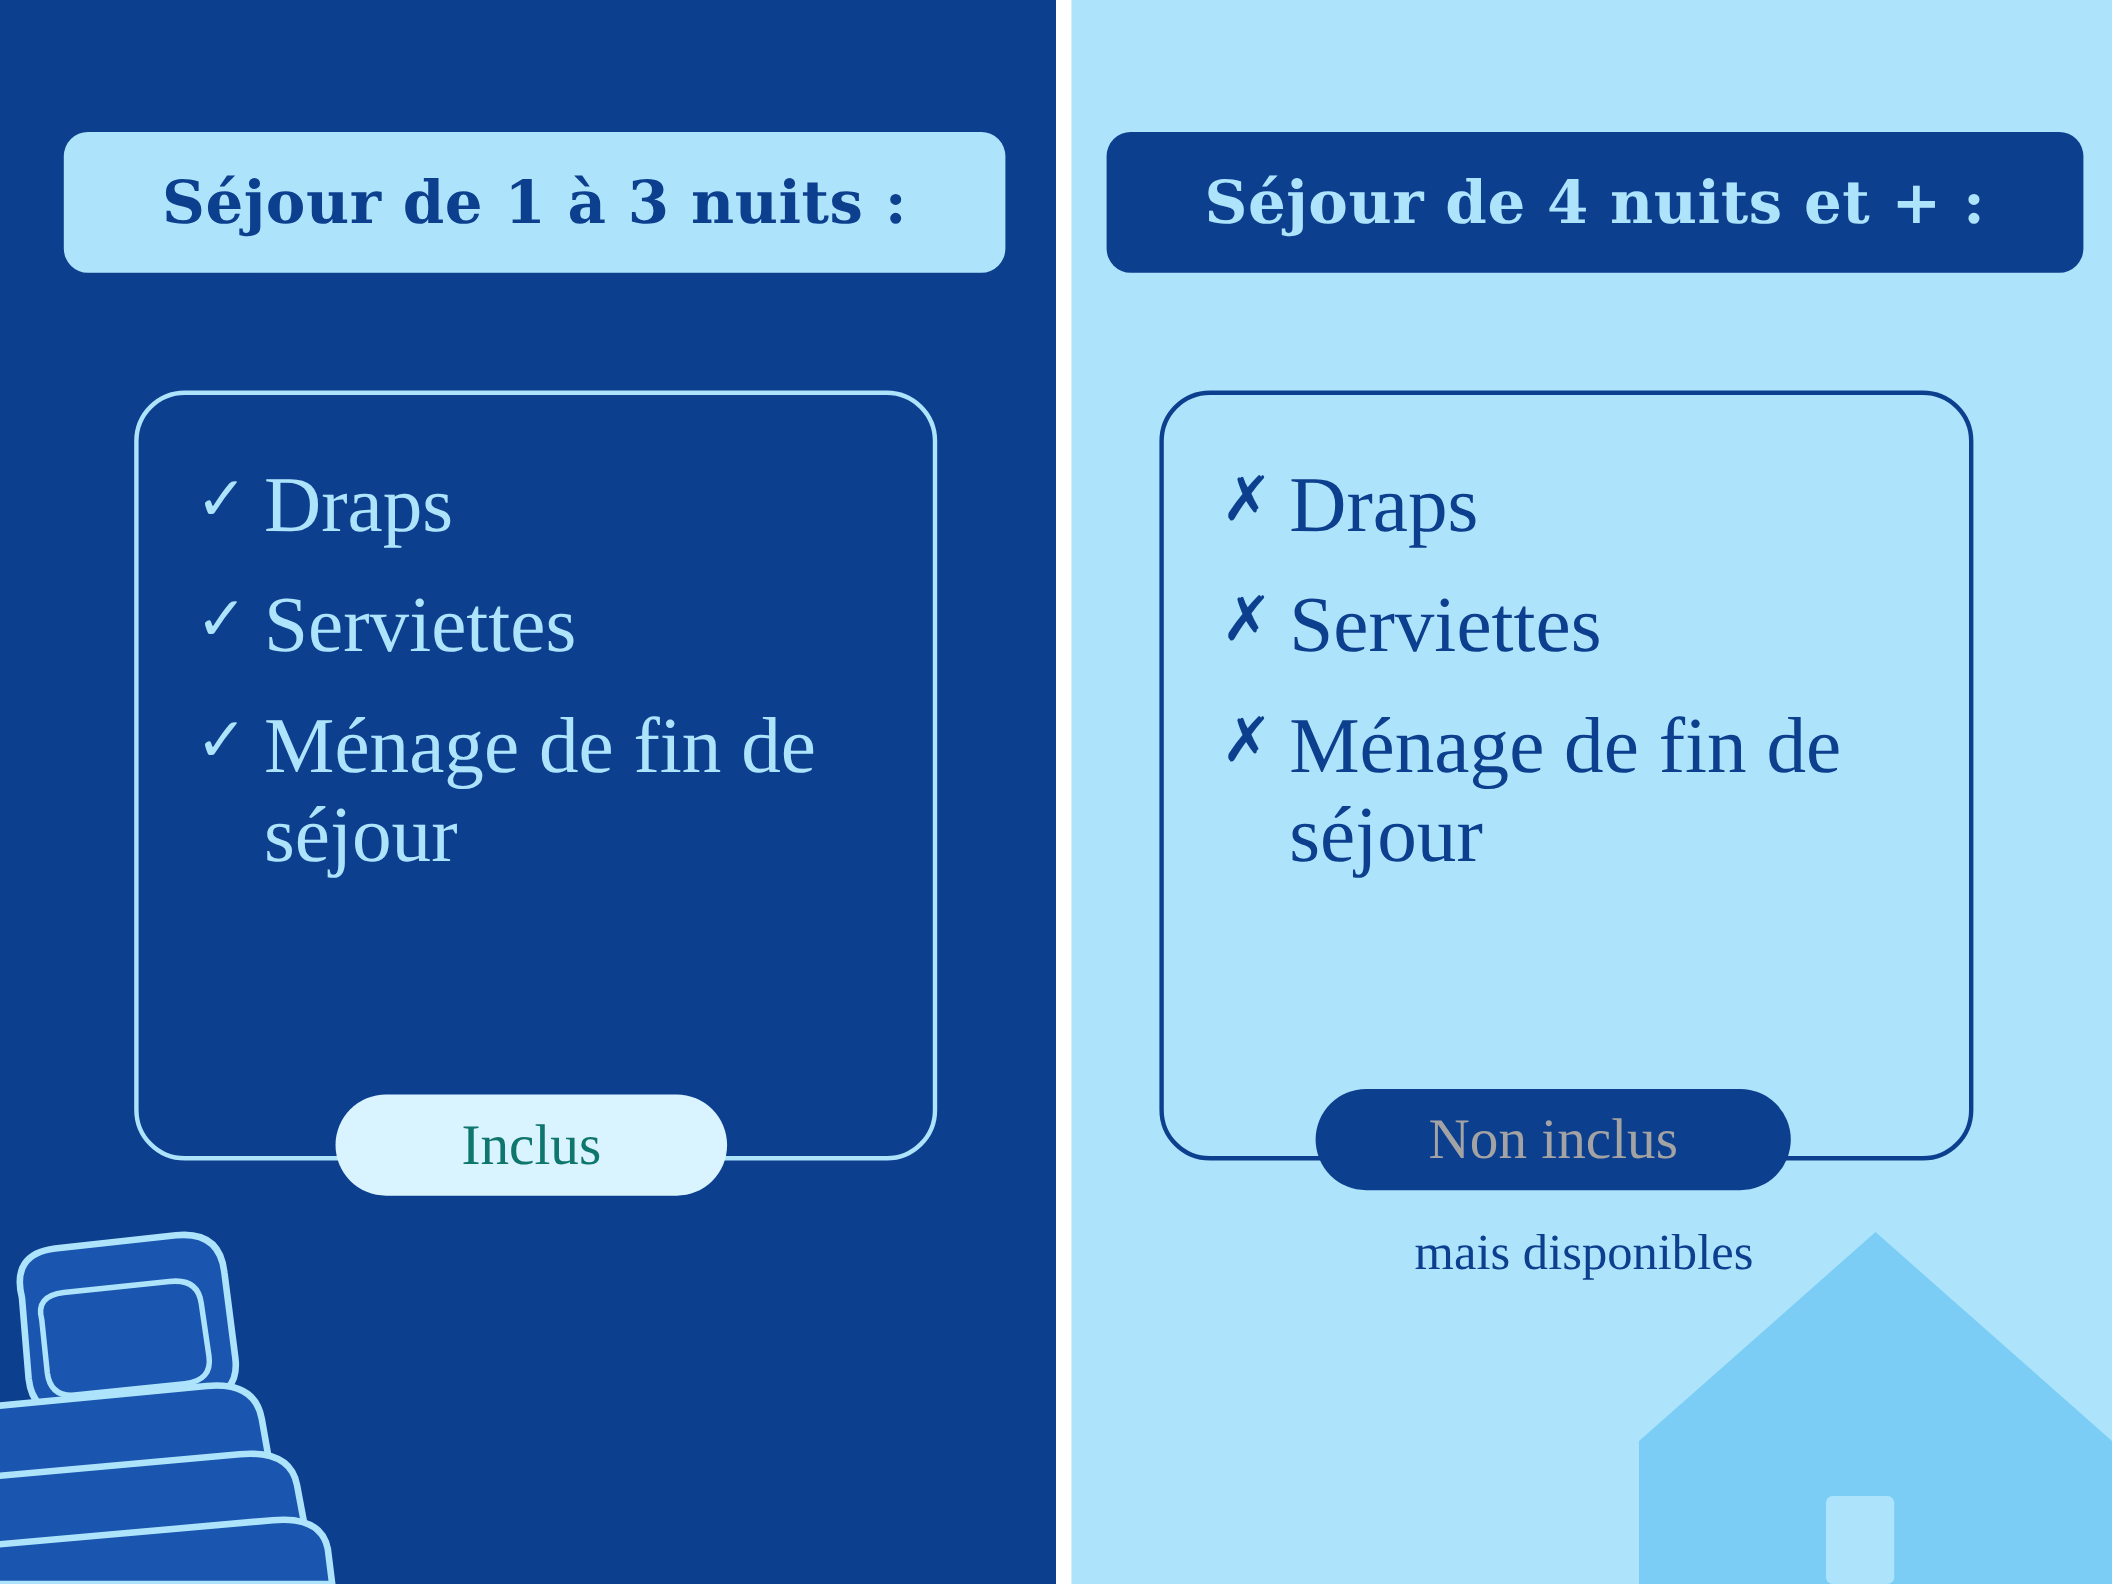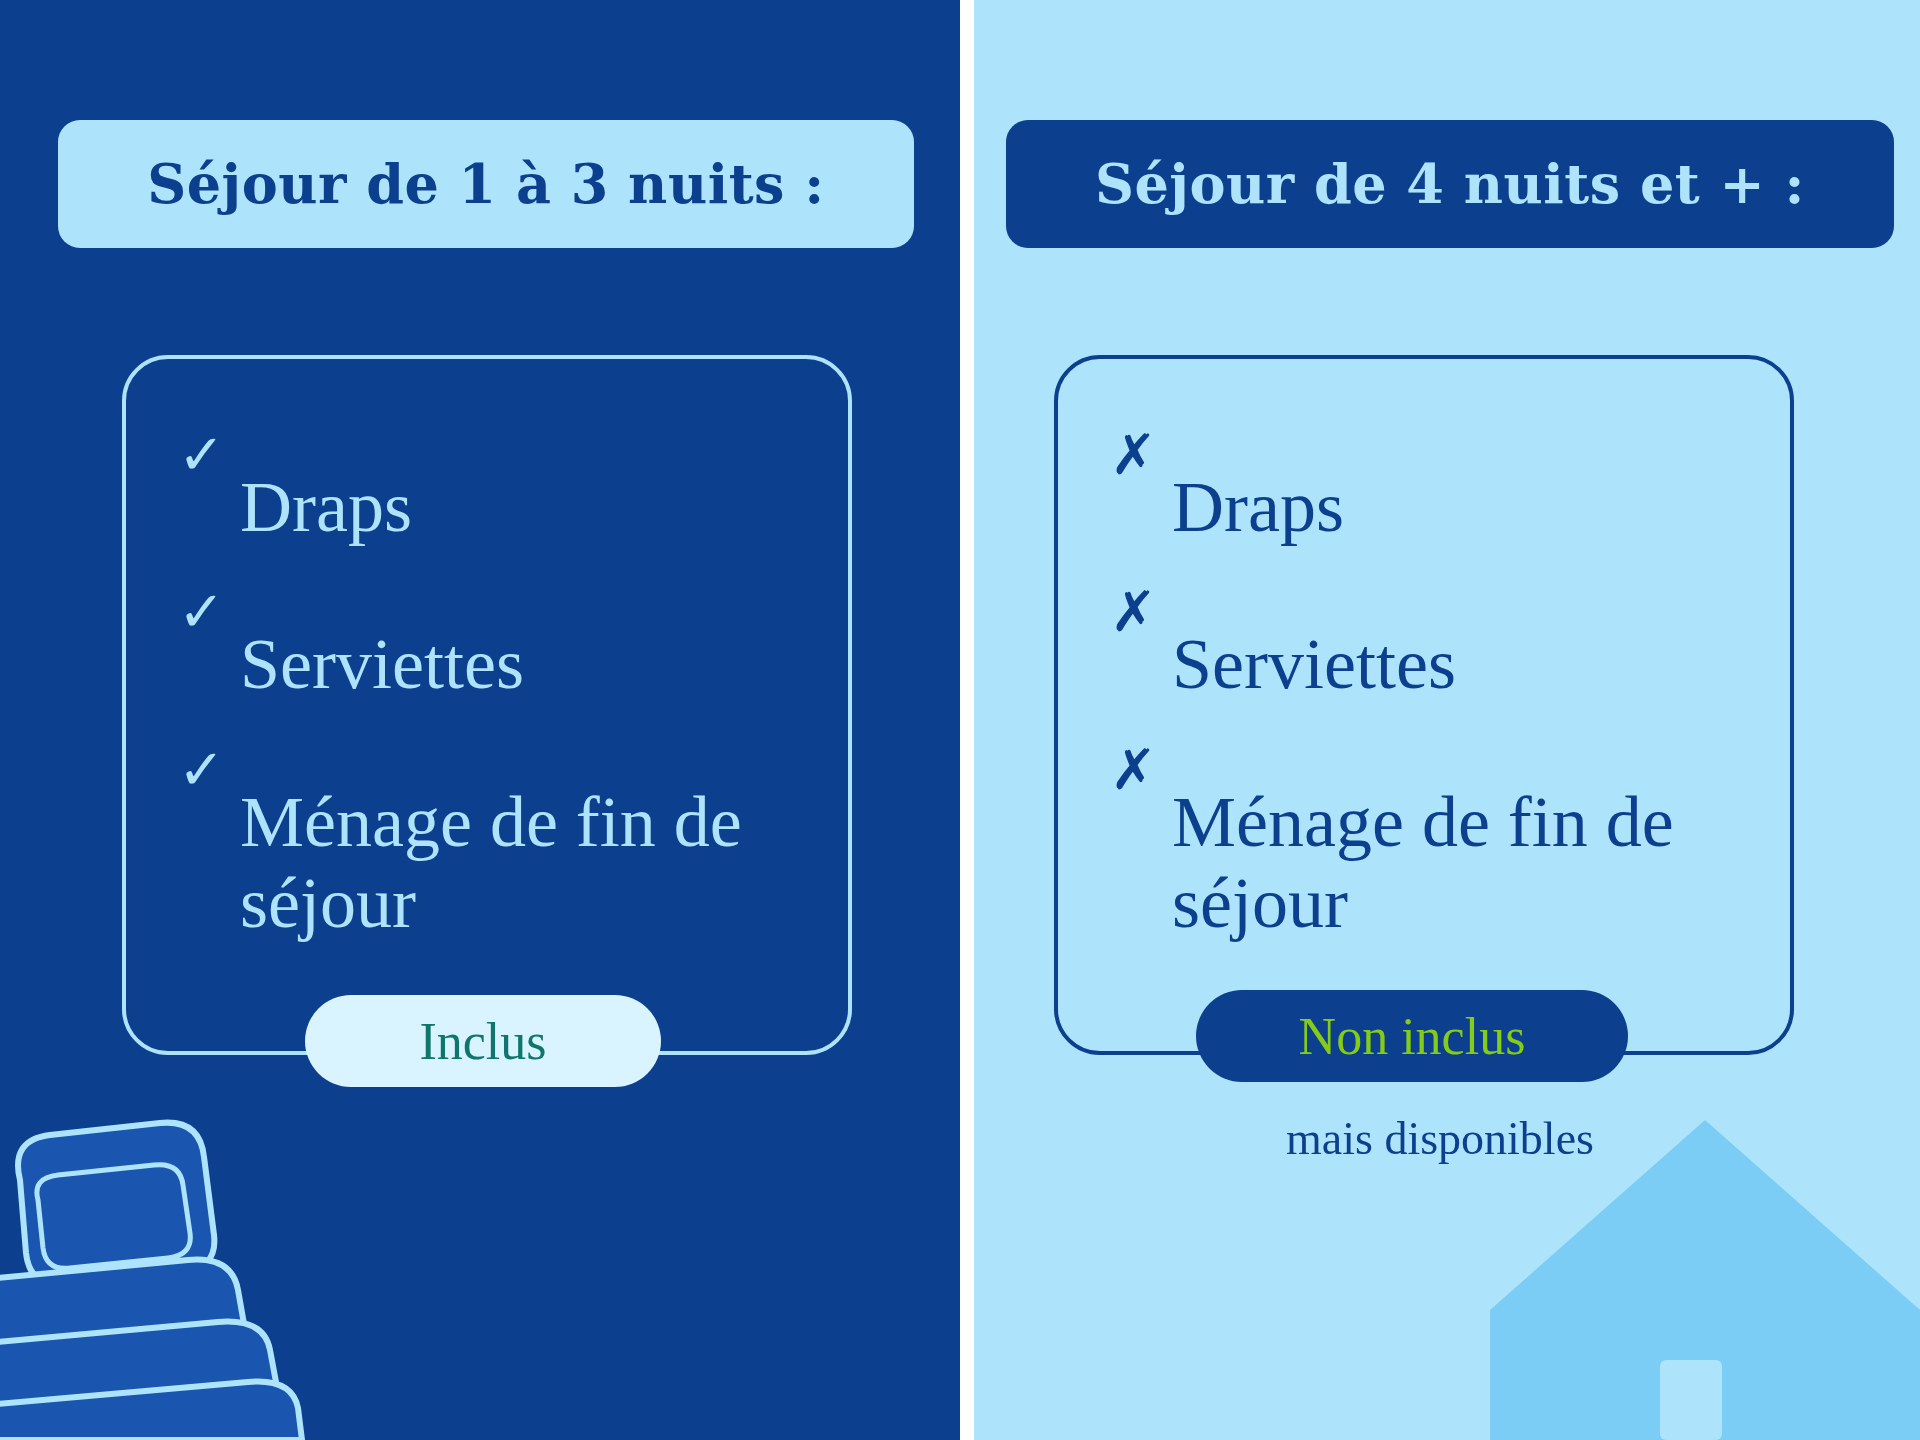--- a/index.html
+++ b/index.html
@@ -105,21 +105,20 @@
   }
   .mark {
     flex: 0 0 auto;
     width: 62px;
     font-size: 56px;
     line-height: 1.3;
     text-align: left;
   }
   .item-text {
     max-width: 560px;
-    margin-top: 48px;
   }
   .left-text { color: #aee4fb; }
   .right-text { color: #0d3f8f; }
 
   
   .status-pill {
     position: absolute;
     height: 92px;
     border-radius: 46px;
     display: flex;
@@ -136,21 +135,21 @@
     top: 995px;
     min-width: 356px;
     background: #d9f3ff;
     color: #0f766e;
   }
   .status-right {
     left: 1196px;
     top: 990px;
     min-width: 432px;
     background: #0d3f8f;
-    color: #84cc16;
+    color: #a3a3a3;
     left: 236px;
   }
   .note {
     position: absolute;
     top: 1110px;
     left: 0;
     width: 960px;
     text-align: center;
     color: #0d3f8f;
     font-size: 46px;

